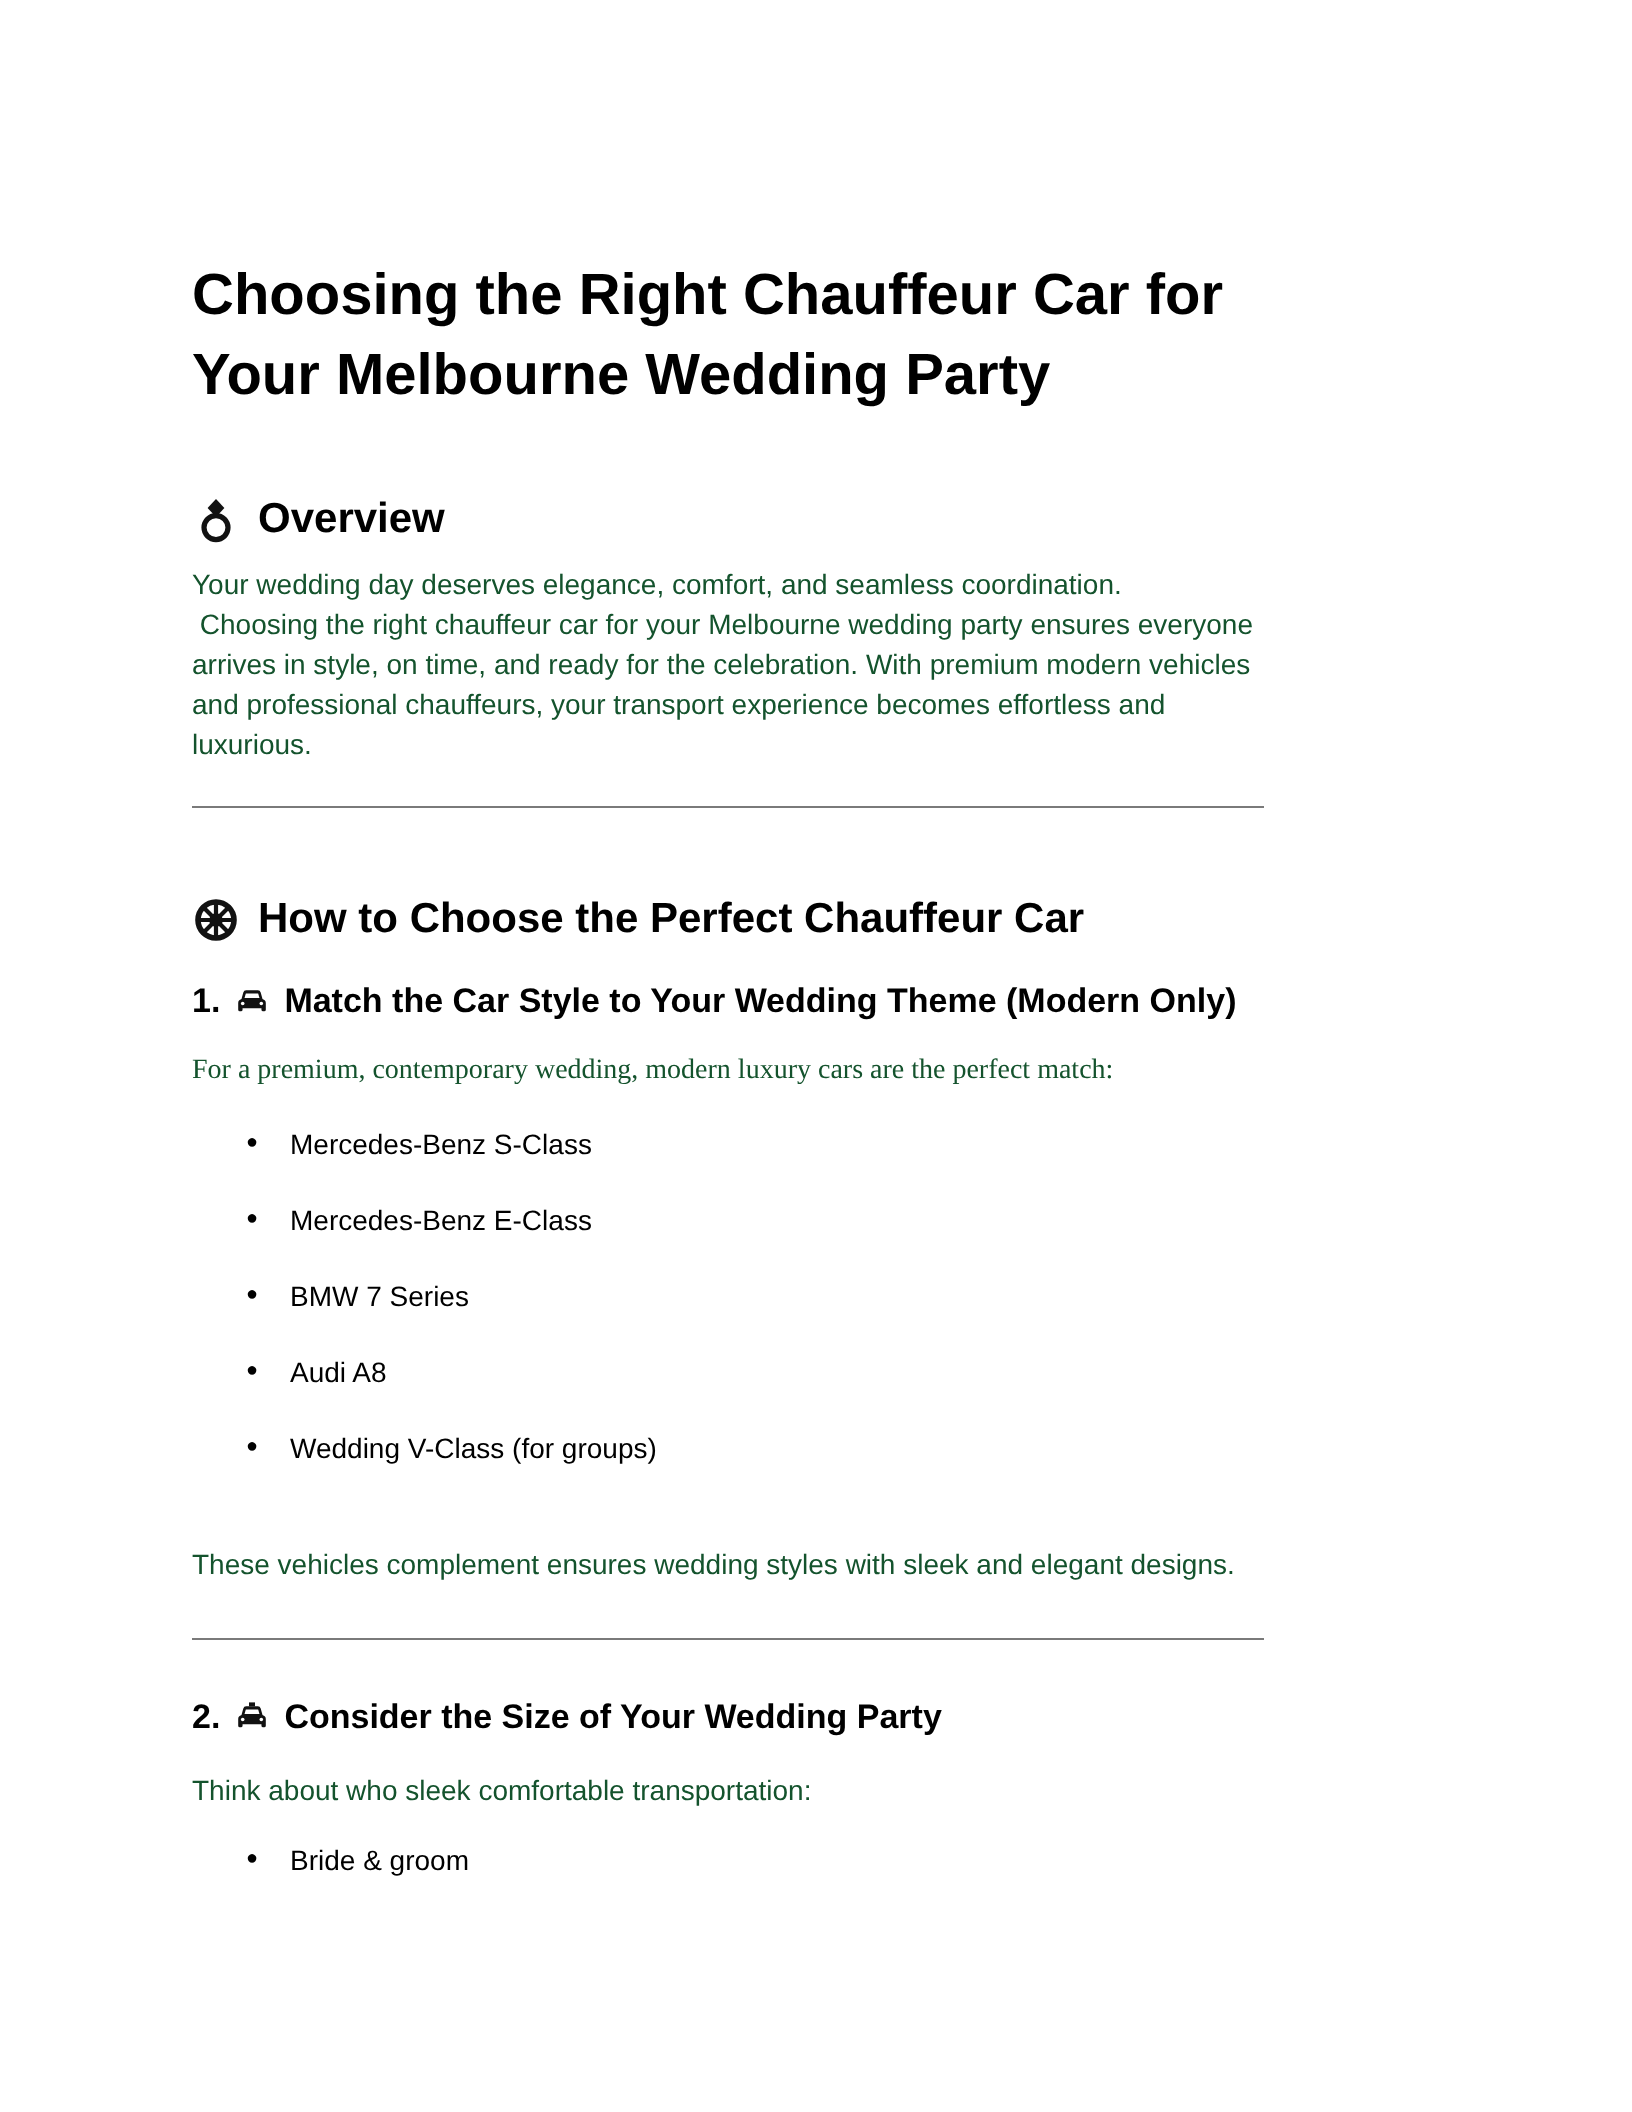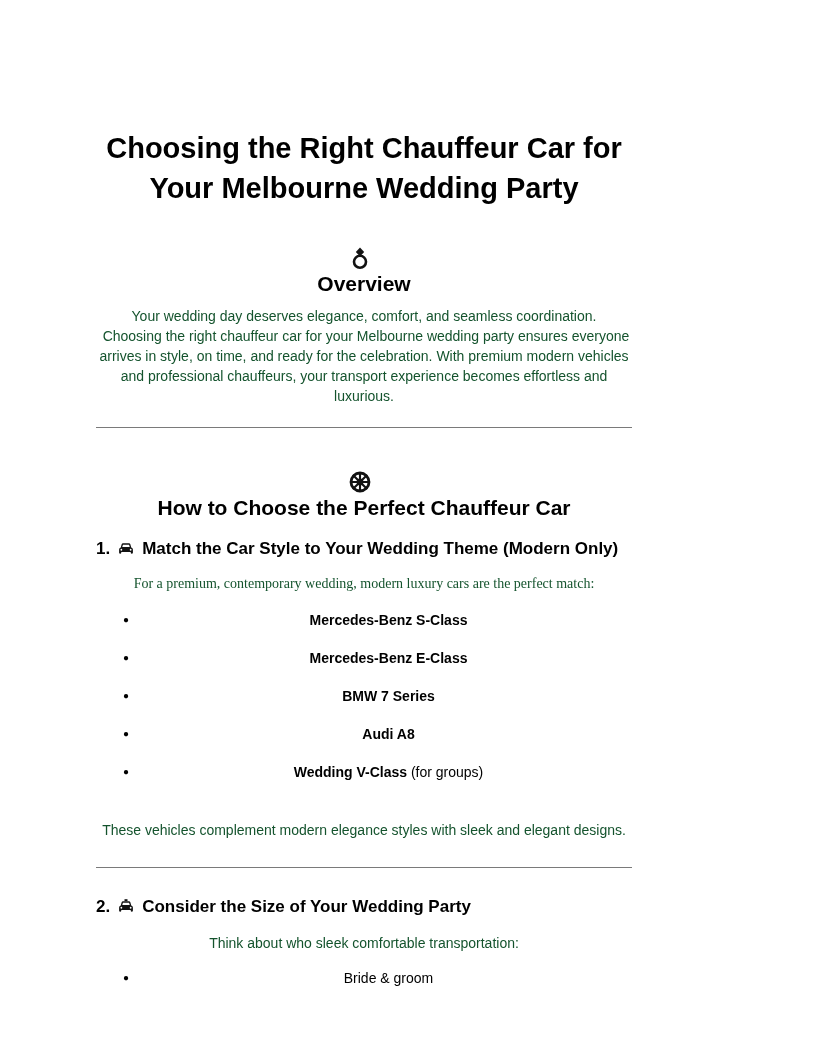--- a/index.html
+++ b/index.html
@@ -9,37 +9,35 @@
     height: 1056px;
     font-family: "Liberation Sans", "DejaVu Sans", sans-serif;
     color: #000000;
   }
   .page {
     width: 728px;
     height: 1056px;
     padding: 0 96px;
     overflow: hidden;
     background: #ffffff;
-    text-align: center;
   }
   h1.doc-title {
     margin-top: 128px;
     font-size: 29px;
     line-height: 40px;
     font-weight: 700;
     color: #000000;
   }
   h2.section-heading {
     font-size: 21px;
     line-height: 28px;
     font-weight: 700;
     color: #000000;
     display: flex;
     align-items: center;
-    flex-direction: column;
   }
   h2.overview-heading { margin-top: 38px; }
   h2.howto-heading { margin-top: 42px; }
   h3.sub-heading {
     font-size: 17px;
     line-height: 22px;
     font-weight: 700;
     color: #000000;
     display: flex;
     align-items: center;
@@ -77,21 +75,21 @@
   ul li:last-child { margin-bottom: 0; }
   ul li::before {
     content: "\25CF";
     position: absolute;
     left: 27px;
     top: 0;
     font-size: 10px;
     line-height: 20px;
     color: #000000;
   }
-  .bold { font-weight: 700; }
+  .bold { font-weight: 400; }
   .icon { display: inline-flex; flex-shrink: 0; }
   .h2-icon { margin-right: 9px; }
   .h3-icon { margin: 0 7px; }
   .h2-icon svg { width: 24px; height: 24px; }
   .h3-icon svg { width: 18px; height: 18px; }
   .num { margin-right: 0; }
 </style>
 </head>
 <body>
 
@@ -151,21 +149,21 @@
       <span class="bold">BMW 7 Series</span><span></span>
     </li>
     <li>
       <span class="bold">Audi A8</span><span></span>
     </li>
     <li>
       <span class="bold">Wedding V-Class</span><span> (for groups)</span>
     </li>
   </ul>
 
-  <p class="body-text outro1">These vehicles complement modern elegance styles with sleek and elegant designs.</p>
+  <p class="body-text outro1">These vehicles complement ensures wedding styles with sleek and elegant designs.</p>
 
   <div class="divider d2"></div>
 
   <h3 class="sub-heading s2">
     <span class="num">2.</span>
     <span class="icon h3-icon">
       <svg viewBox="0 0 24 24" aria-hidden="true">
         <rect x="10" y="1.6" width="4" height="2.6" fill="#121212"></rect>
         <path d="M5 10 L6.2 5.6 Q6.6 4.2 8.1 4.2 L15.9 4.2 Q17.4 4.2 17.8 5.6 L19 10 Q21.2 10.7 21.2 12.6 L21.2 17.1 Q21.2 18.2 20.1 18.2 L19.4 18.2 Q18.3 18.2 18.3 17.1 L18.3 16.1 L5.7 16.1 L5.7 17.1 Q5.7 18.2 4.6 18.2 L3.9 18.2 Q2.8 18.2 2.8 17.1 L2.8 12.6 Q2.8 10.7 5 10 Z" fill="#121212"></path>
         <path d="M7 9.4 L7.9 6.3 L16.1 6.3 L17 9.4 Z" fill="#ffffff"></path>

